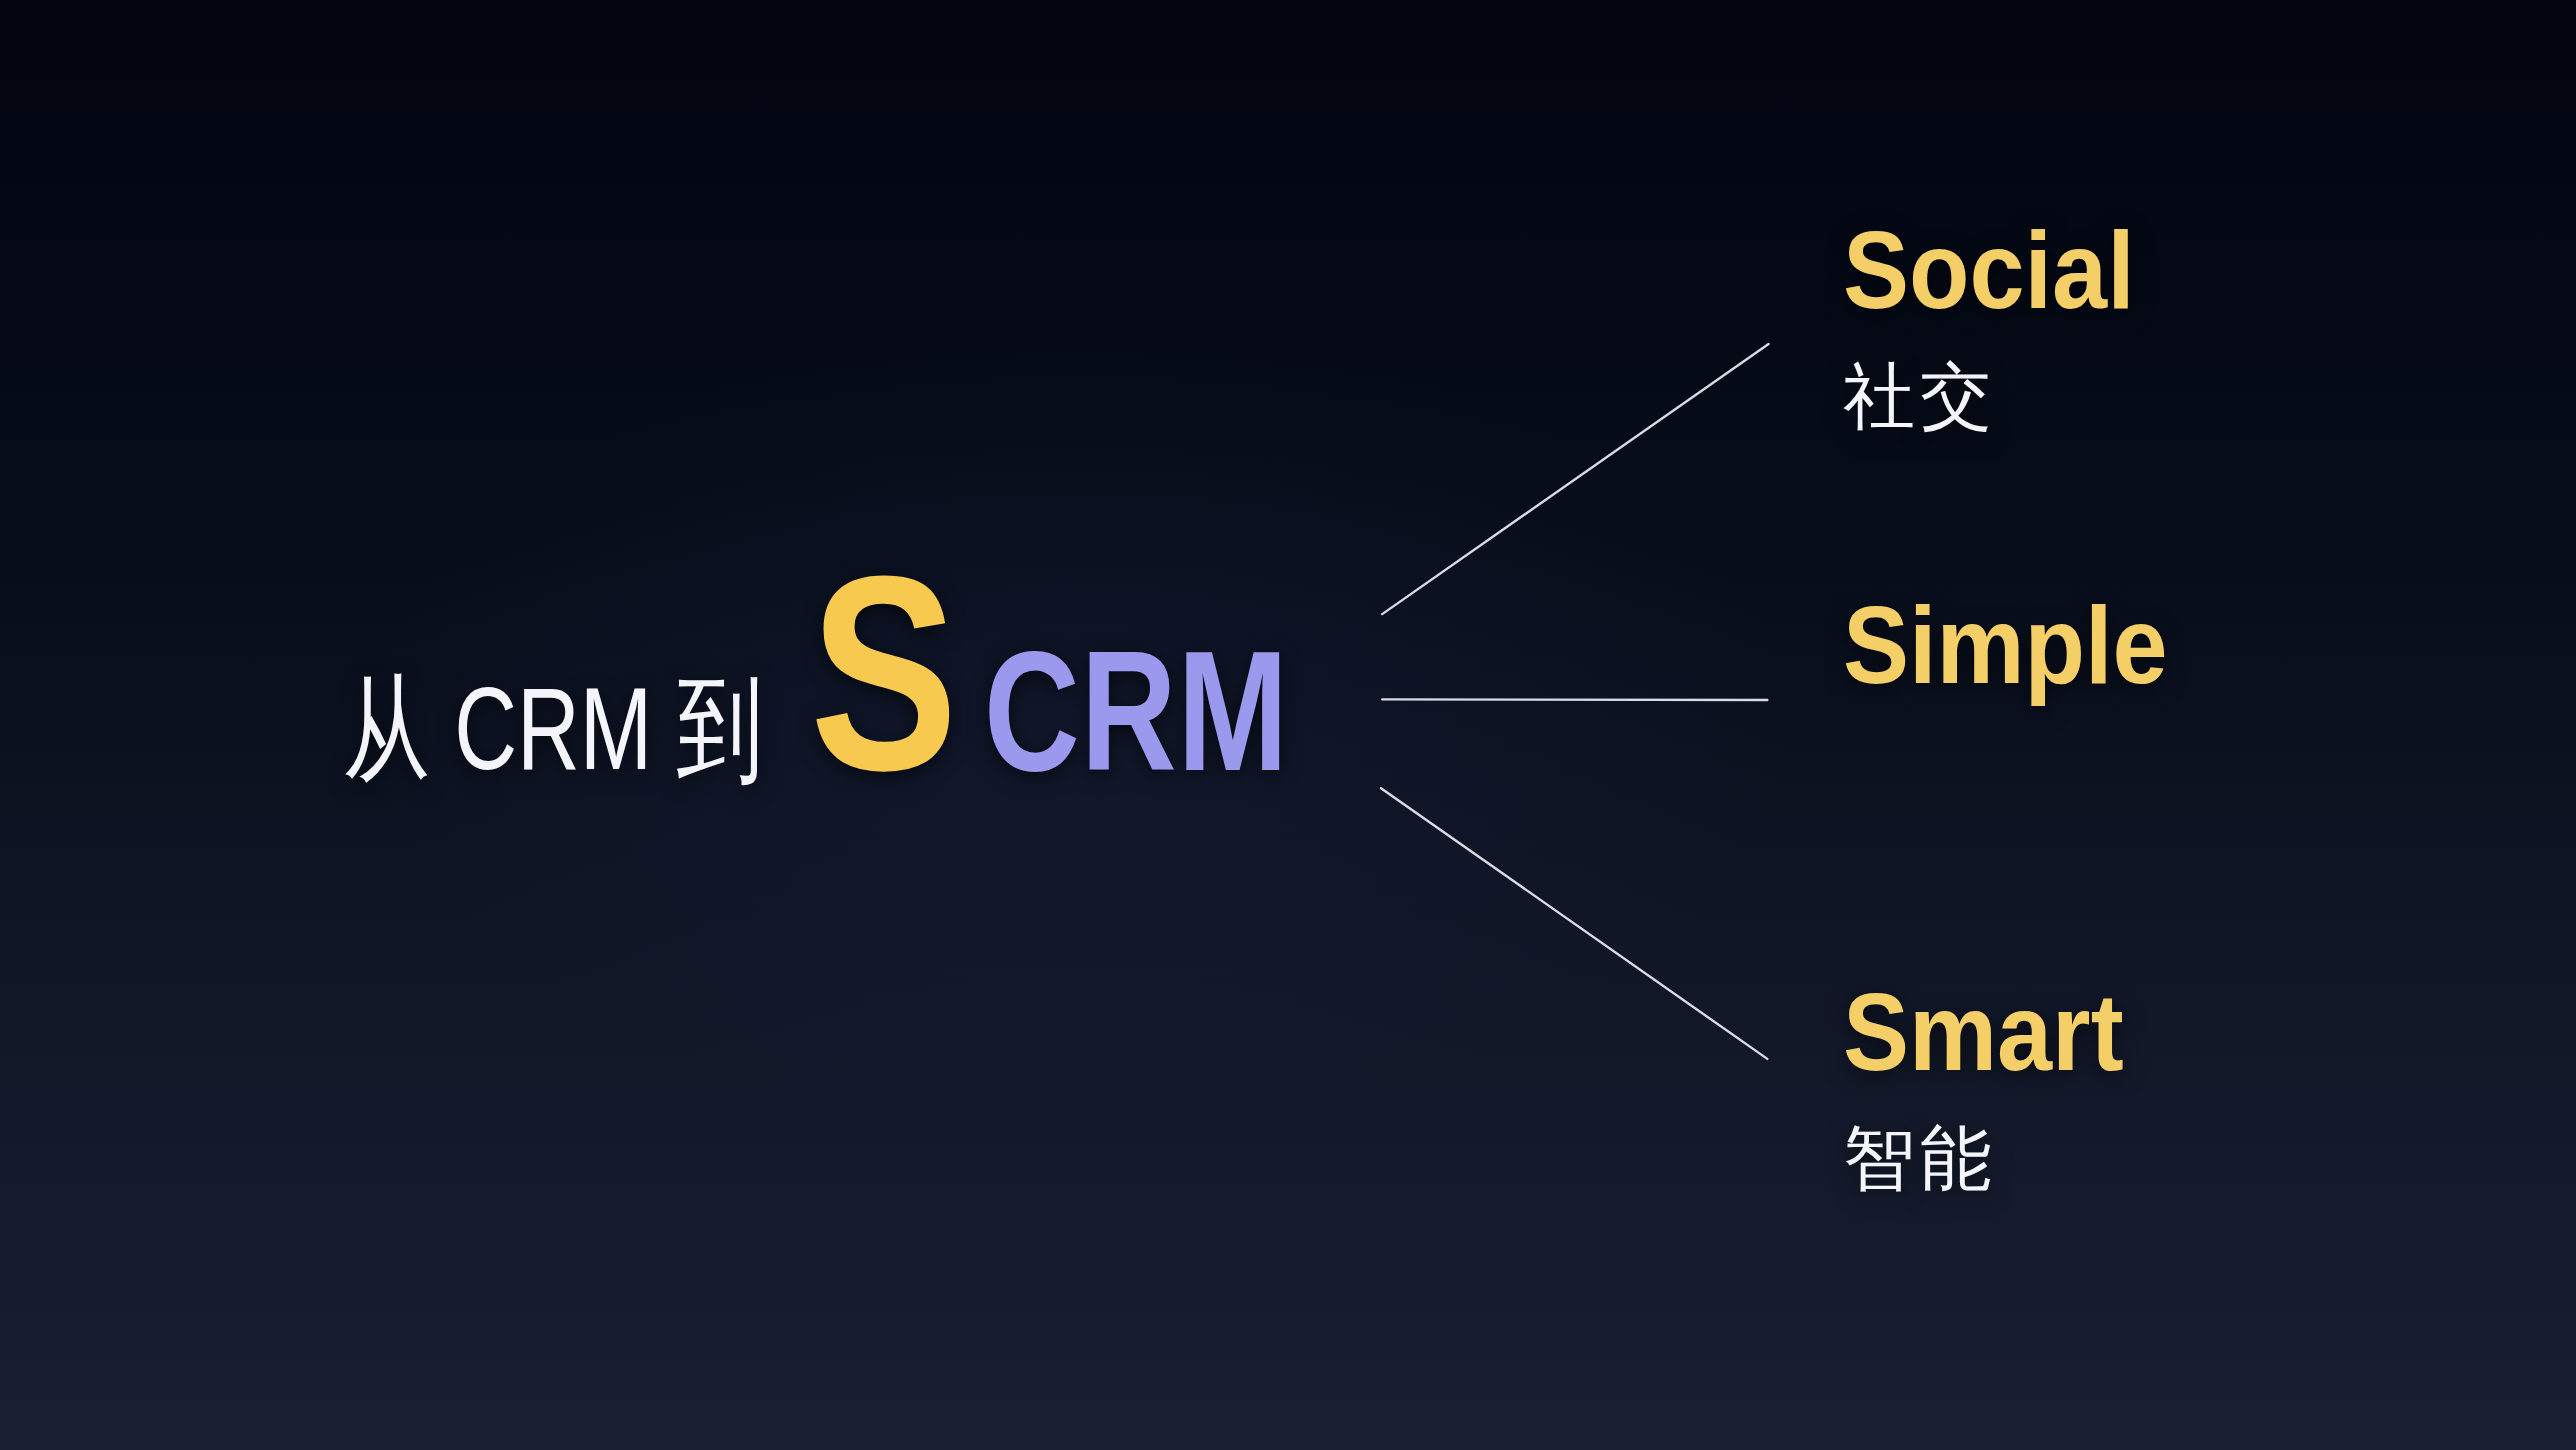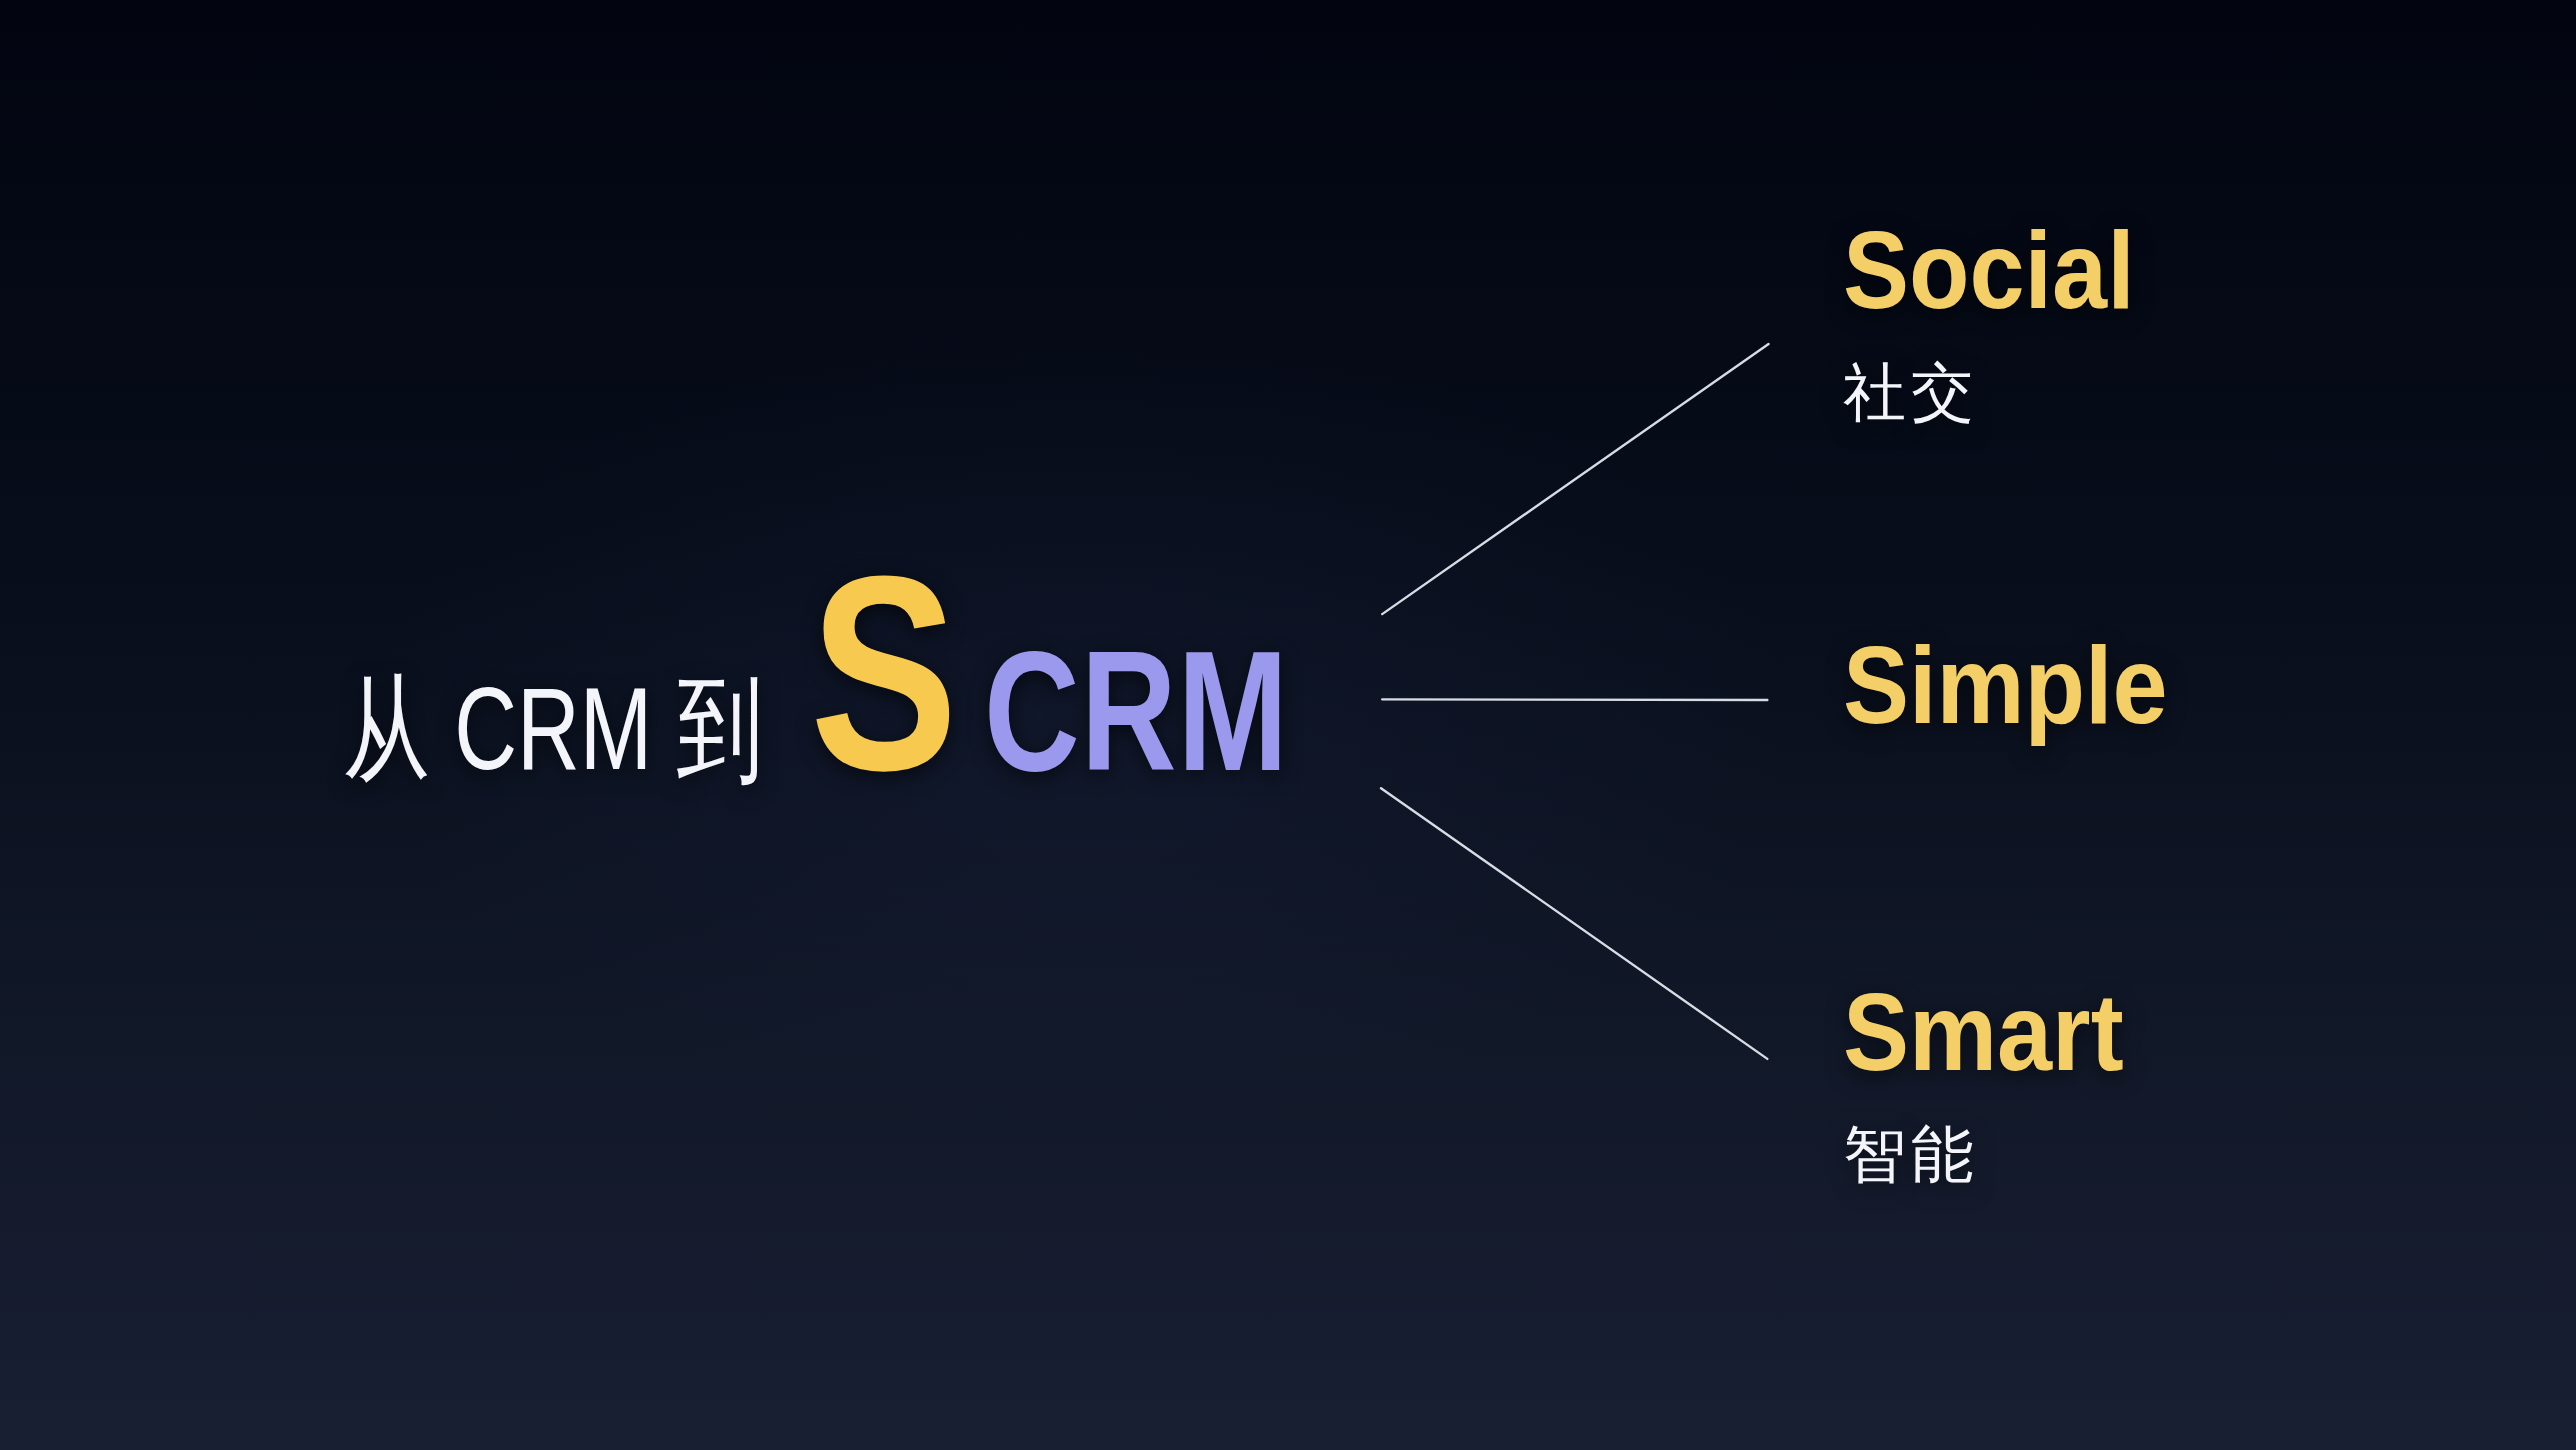--- a/index.html
+++ b/index.html
@@ -54,41 +54,42 @@
     letter-spacing: 1.2px;
     color: var(--accent-purple, #9A99ED);
     transform: scaleX(0.78);
   }
   
   .branch {
     position: absolute;
     left: 1843px;
   }
   .branch-social { top: 215px; }
-  .branch-simple { top: 590px; margin-top: 40px; }
+  .branch-simple { top: 590px; }
   .branch-smart  { top: 977px; }
   .branch-title {
     font-size: 110px;
     font-weight: bold;
     line-height: 1;
     white-space: nowrap;
     color: var(--branch-yellow, #F4CE66);
     transform: scaleX(0.90);
     transform-origin: 0 0;
     text-shadow: 0 4.8px 22.7px rgba(0,0,0,0.60);
   }
   .branch-sub {
     margin-top: 36px;
-    font-size: 63px;
+    font-size: 72px;
     font-weight: normal;
     line-height: 1;
     letter-spacing: 4.8px;
     white-space: nowrap;
     color: var(--text-white, #F3F5FA);
     text-shadow: 0 4.8px 22.7px rgba(0,0,0,0.60);
+    font-family: Liberation Serif, serif;
   }
   
   .connectors {
     position: absolute;
     left: 0;
     top: 0;
     width: 2576px;
     height: 1450px;
     display: block;
   }

